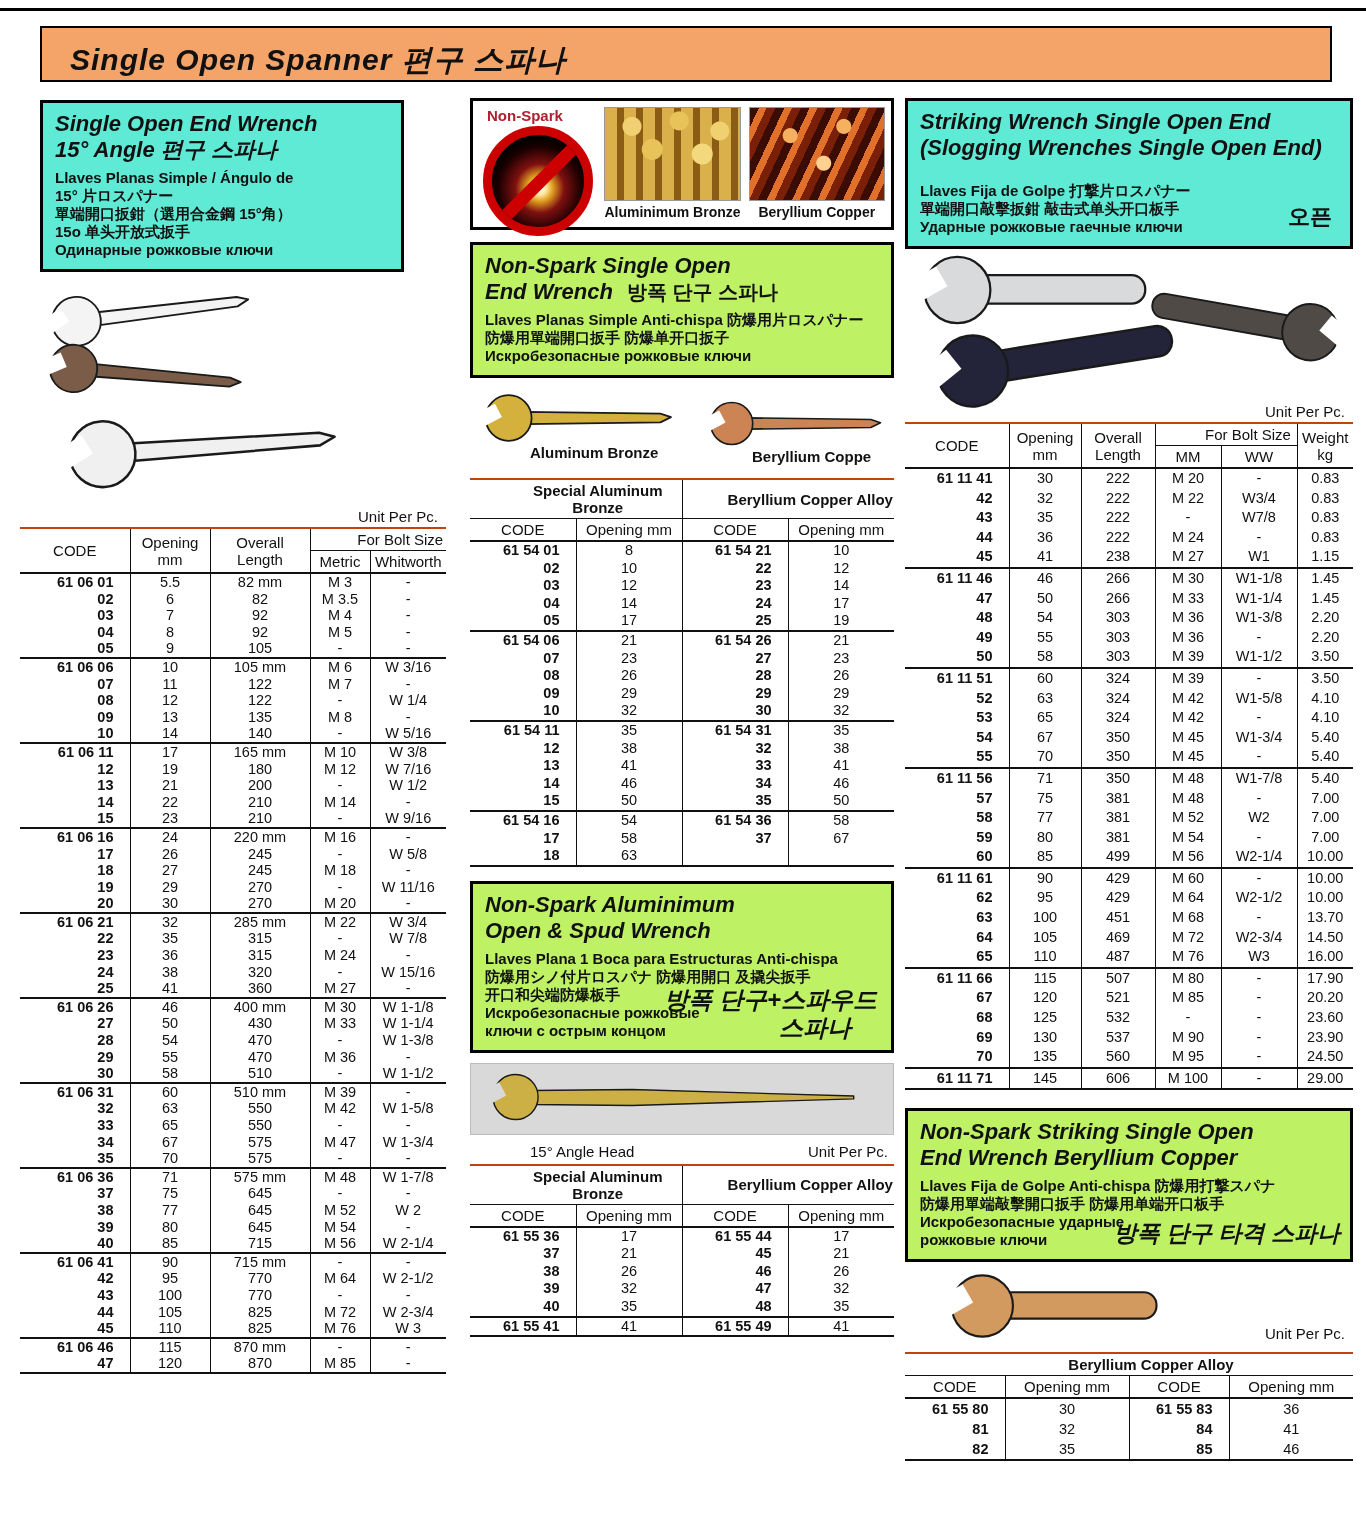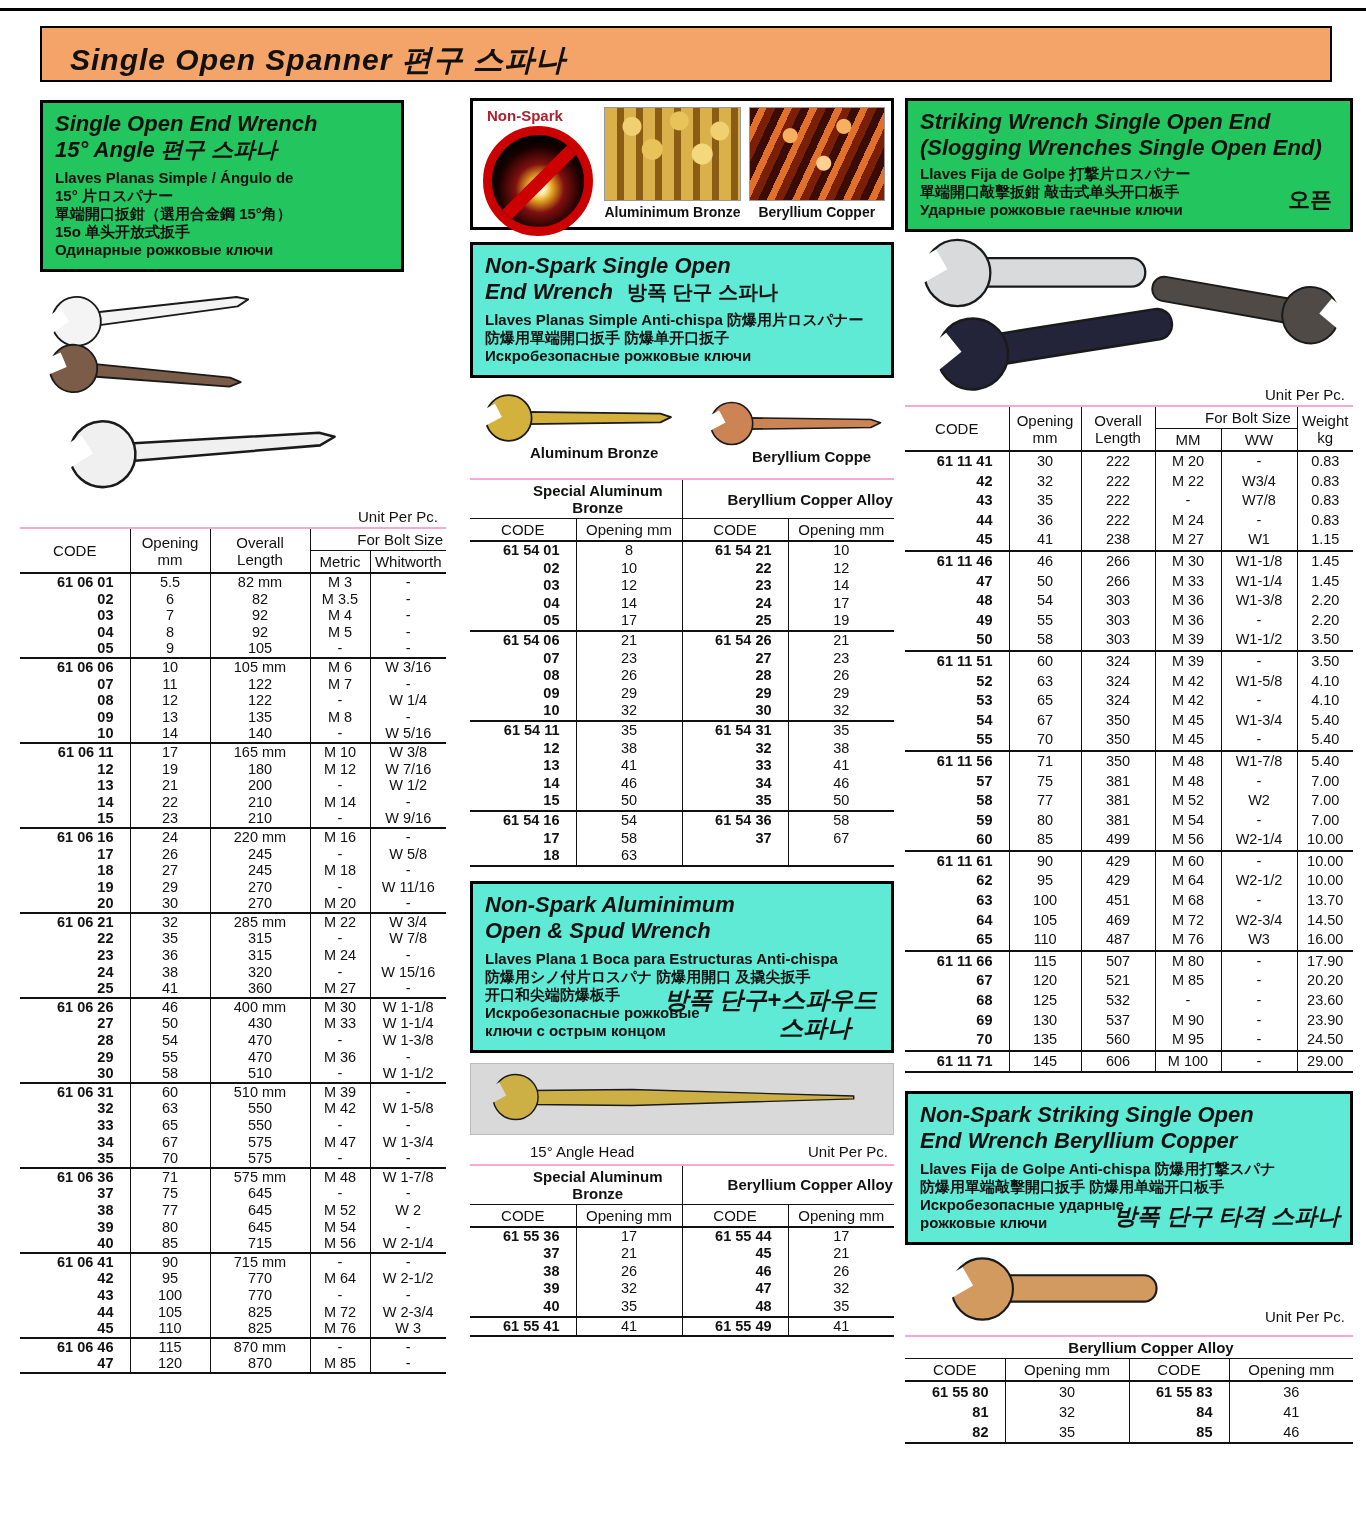--- a/index.html
+++ b/index.html
@@ -12,33 +12,33 @@
           background:#f4a469;border:2px solid #000;display:flex;align-items:center;}
   .banner span{font-size:30px;font-weight:bold;font-style:italic;padding-left:28px;letter-spacing:1px;margin-top:12px;}
 
   
   .col-left{position:absolute;left:20px;top:100px;width:426px;}
   .col-mid{position:absolute;left:470px;top:98px;width:424px;}
   .col-right{position:absolute;left:905px;top:98px;width:448px;}
 
   
   .ibox{border:3px solid #000;padding:8px 10px 10px 12px;}
-  .cyan{background:#22c55e;}
-  .green{background:#5eead4;}
+  .cyan{background:#5eead4;}
+  .green{background:#bef264;}
   .ibox .t1{font-size:22px;font-weight:bold;font-style:italic;line-height:26px;}
   .ibox .t2{font-size:22px;font-weight:bold;font-style:italic;line-height:26px;margin-bottom:6px;}
   .ibox p{margin:1px 0;font-size:15px;font-weight:bold;line-height:17px;}
   .kor-inline{font-size:20px;font-weight:bold;font-style:normal;margin-left:14px;}
 
   
   .unit{font-size:15px;text-align:right;padding-right:8px;margin:4px 0 2px 0;}
 
   
   table{border-collapse:collapse;table-layout:fixed;width:100%;
-        border-top:2px solid #f9a8d4;border-bottom:2px solid #111;}
+        border-top:2px solid #c2410c;border-bottom:2px solid #111;}
   th{font-weight:normal;font-size:15px;padding:2px 0;text-align:center;}
   td{font-size:14.5px;text-align:center;padding:0;}
   .bl{border-left:1.5px solid #111;}
   .ub{border-bottom:1.5px solid #111;padding-left:44px;}
   thead{border-bottom:2px solid #111;}
   tr.gs td{border-top:2px solid #111;}
   td.code{text-align:right;padding-right:16px;font-weight:bold;white-space:pre;}
   .pre{white-space:pre-line;line-height:17px;}
   .b{font-weight:bold;}
   .t-left td{line-height:16.6px;}
@@ -750,21 +750,21 @@
             <td class="bl code">61 55 49</td>
             <td class="bl">41</td>
           </tr>
         </tbody>
     </table>
   </section>
 
   <section class="col-right">
     <div class="ibox cyan box-rel">
       <div class="t1">Striking Wrench Single Open End</div>
-      <div class="t2" style="margin-bottom:4px;">(Slogging Wrenches Single Open End)</div>
+      <div class="t2" style="margin-bottom:21px;">(Slogging Wrenches Single Open End)</div>
       <p>Llaves Fija de Golpe 打撃片ロスパナー</p>
       <p>單端開口敲擊扳鉗  敲击式单头开口板手</p>
       <p>Ударные рожковые гаечные ключи</p>
       <span class="kor-big">오픈</span>
     </div>
 
     <div class="r-art">
       <svg class="wr" style="left:14px;top:0;color:#d9dadb;" width="268" height="82" viewBox="0 0 230 72">
           <use href="#sym-striker"></use>
         </svg>

